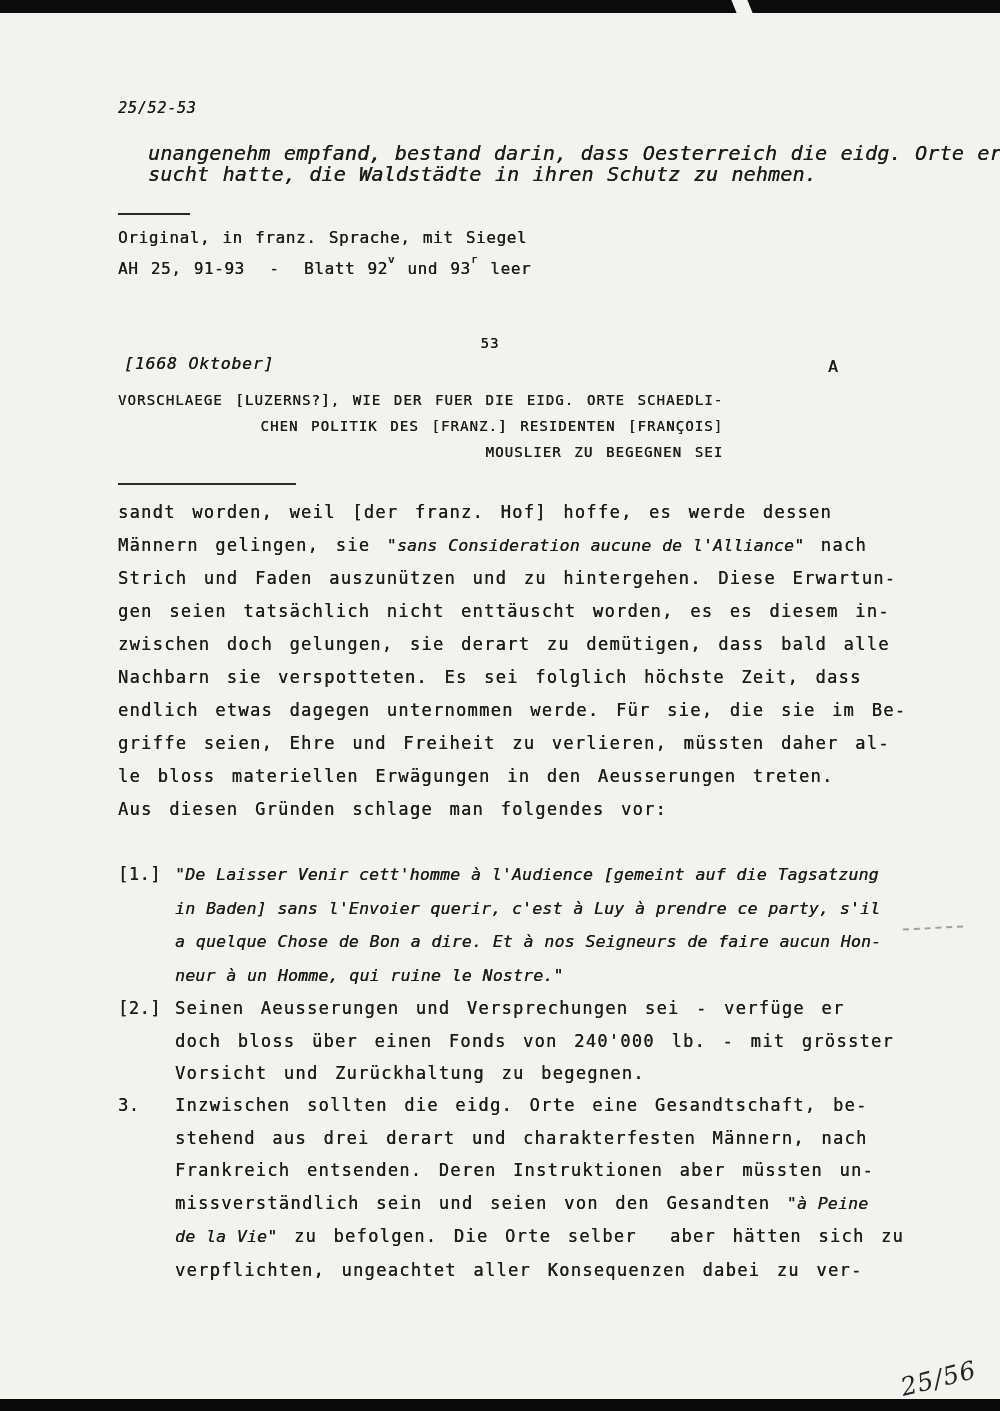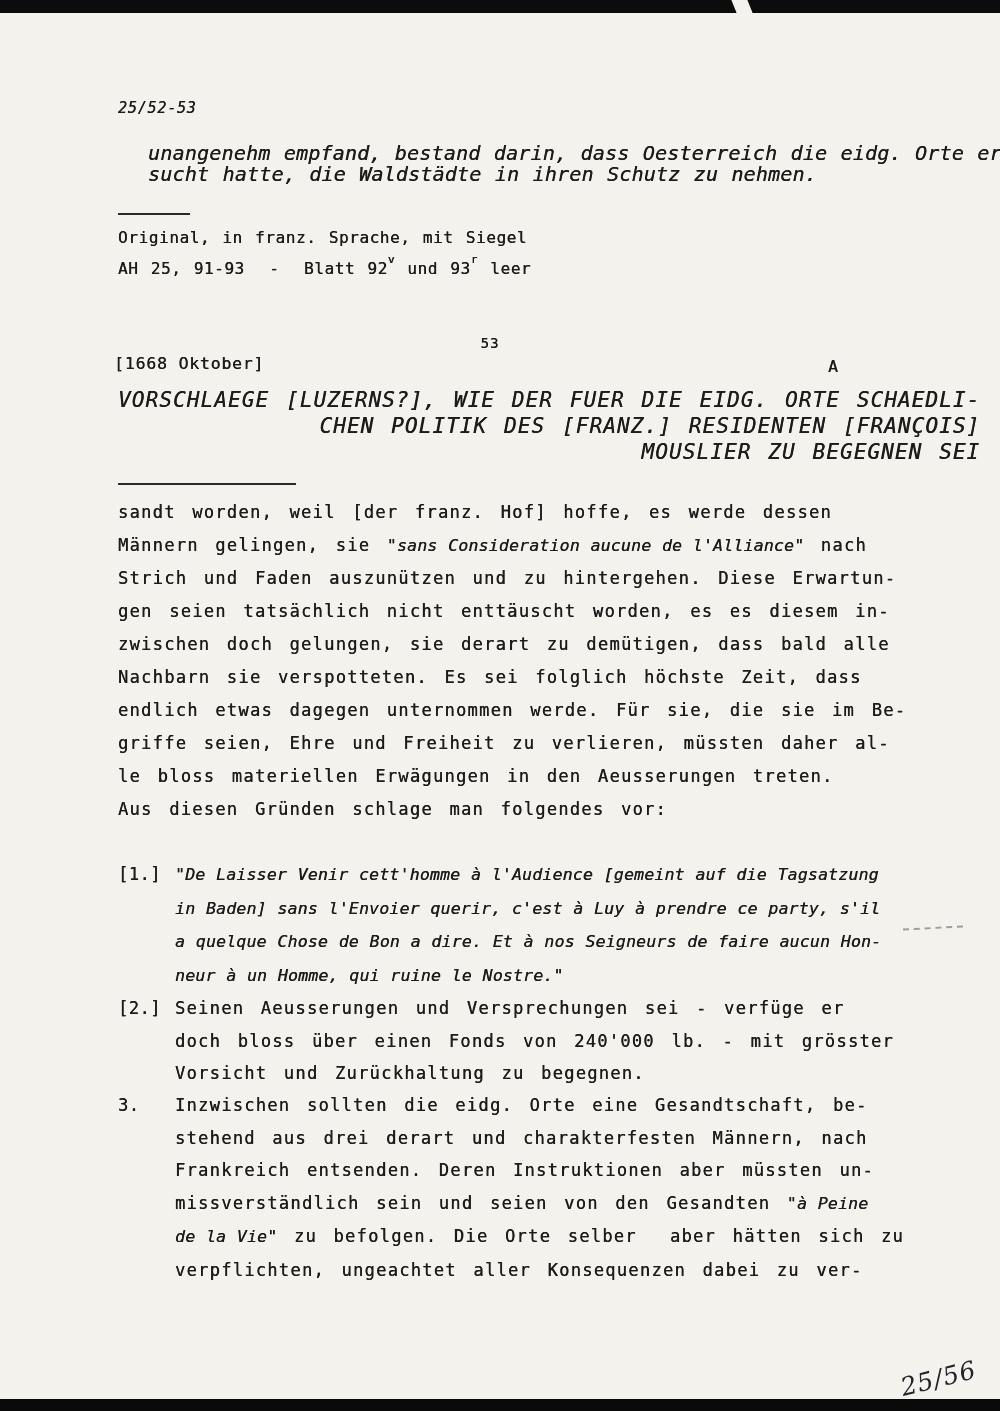--- a/index.html
+++ b/index.html
@@ -52,27 +52,27 @@
   .source-note{
     position:absolute;left:118px;top:224px;
     font-size:16px;line-height:27px;letter-spacing:0.6px;word-spacing:2px;
   }
   .source-note sup{font-size:11px;position:relative;top:-5px;}
 
   .doc-number{
     position:absolute;left:0;top:323px;width:980px;text-align:center;
     font-size:14px;letter-spacing:1px;margin-top:12px;
   }
-  .date-line{position:absolute;left:114px;top:354px;font-size:16.5px;letter-spacing:0.8px;}
+  .date-line{position:absolute;left:124px;top:354px;font-size:16.5px;letter-spacing:0.8px;font-style:italic;}
   .marker-a{position:absolute;left:828px;top:357px;font-size:16.5px;}
 
   .heading{
     position:absolute;left:118px;top:387px;
-    font-size:21px;line-height:26px;
-    letter-spacing:1.1px;word-spacing:3px;font-style:italic;
+    font-size:14px;line-height:26px;
+    letter-spacing:1.1px;word-spacing:3px;
   }
   .heading .ind{padding-left:137px;text-align:right;}
 
   .body-text{
     position:absolute;left:118px;top:496px;
     font-size:17px;line-height:33px;
     letter-spacing:1.3px;word-spacing:5px;
   }
 
   .list-item{

